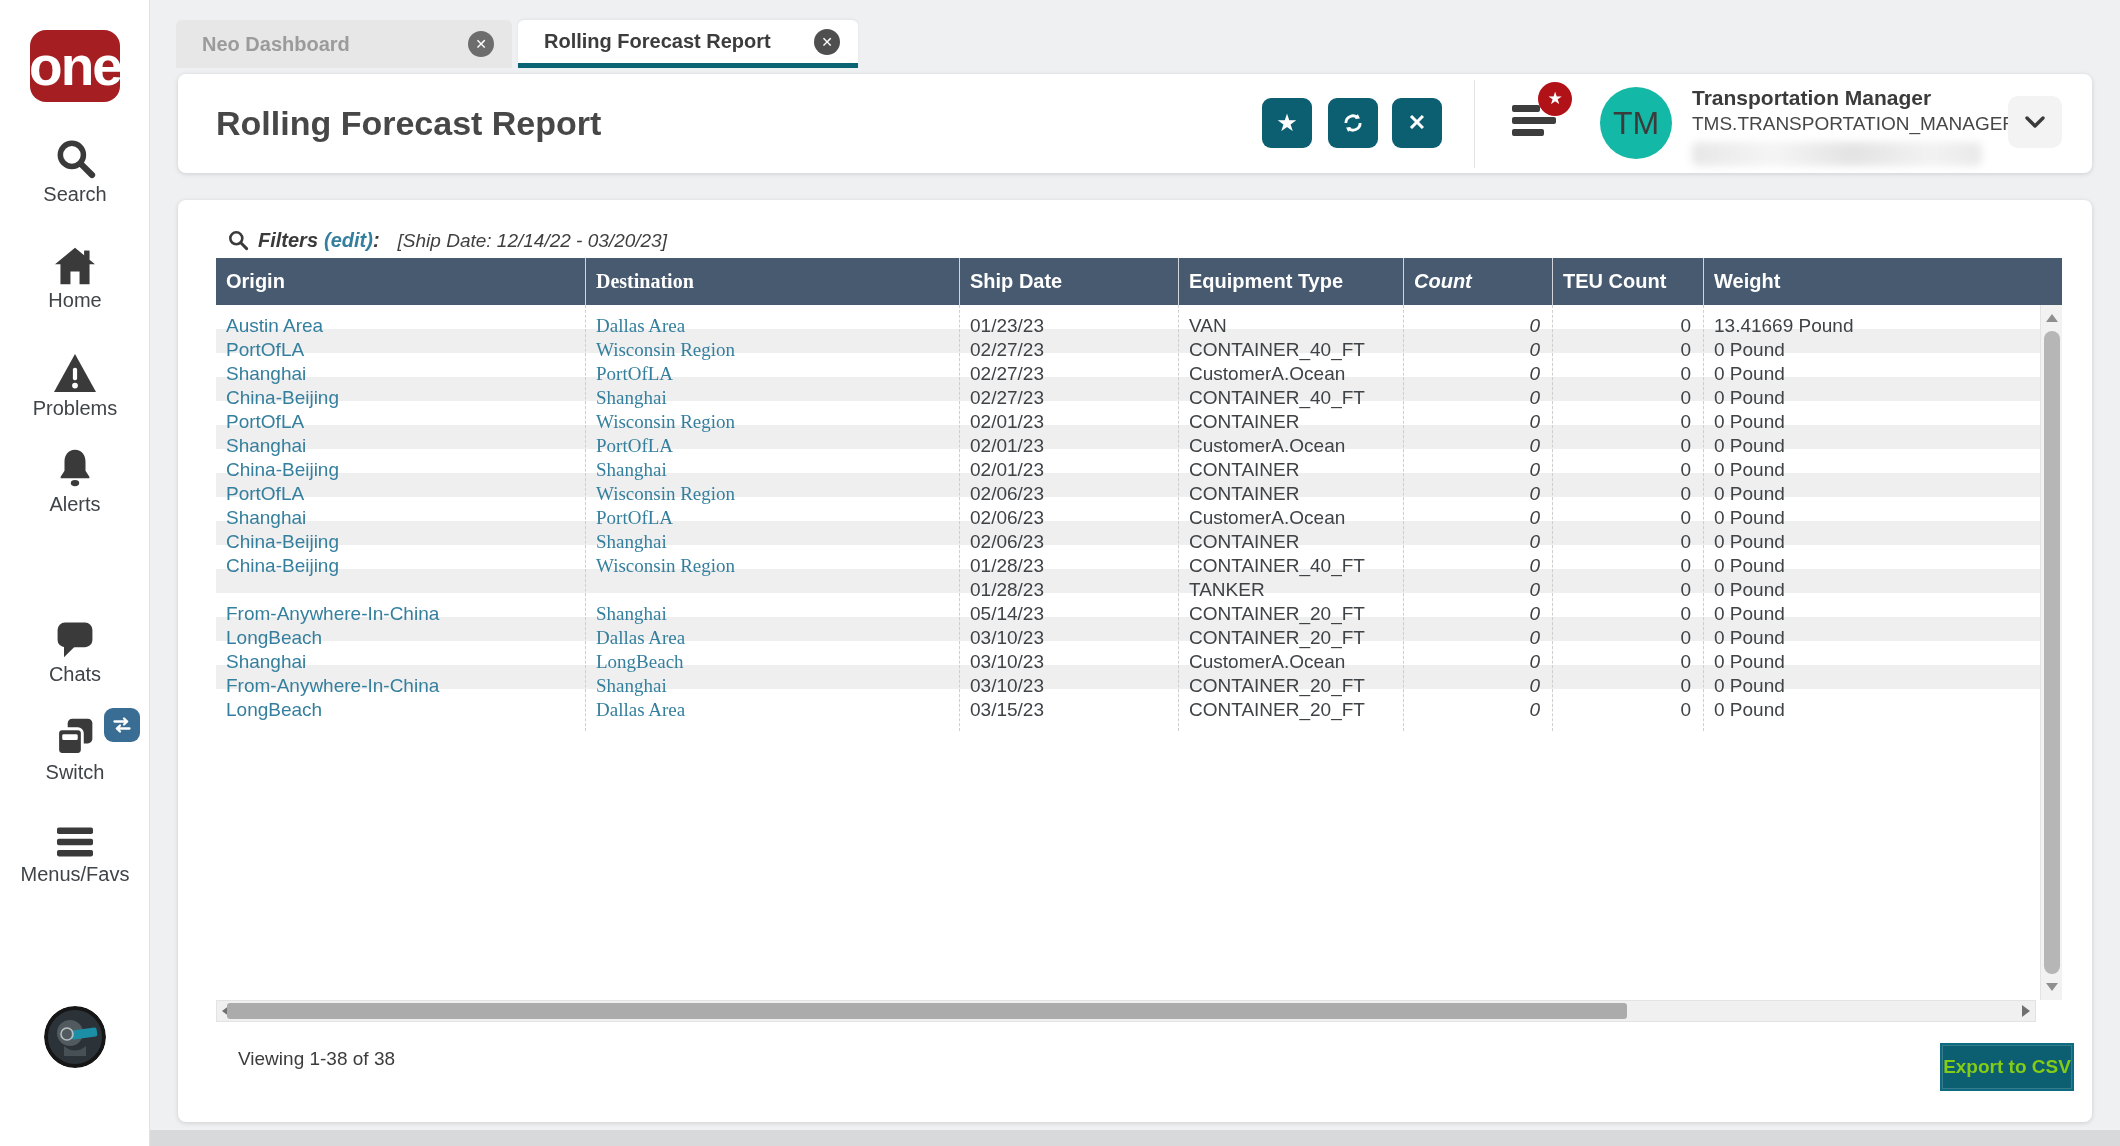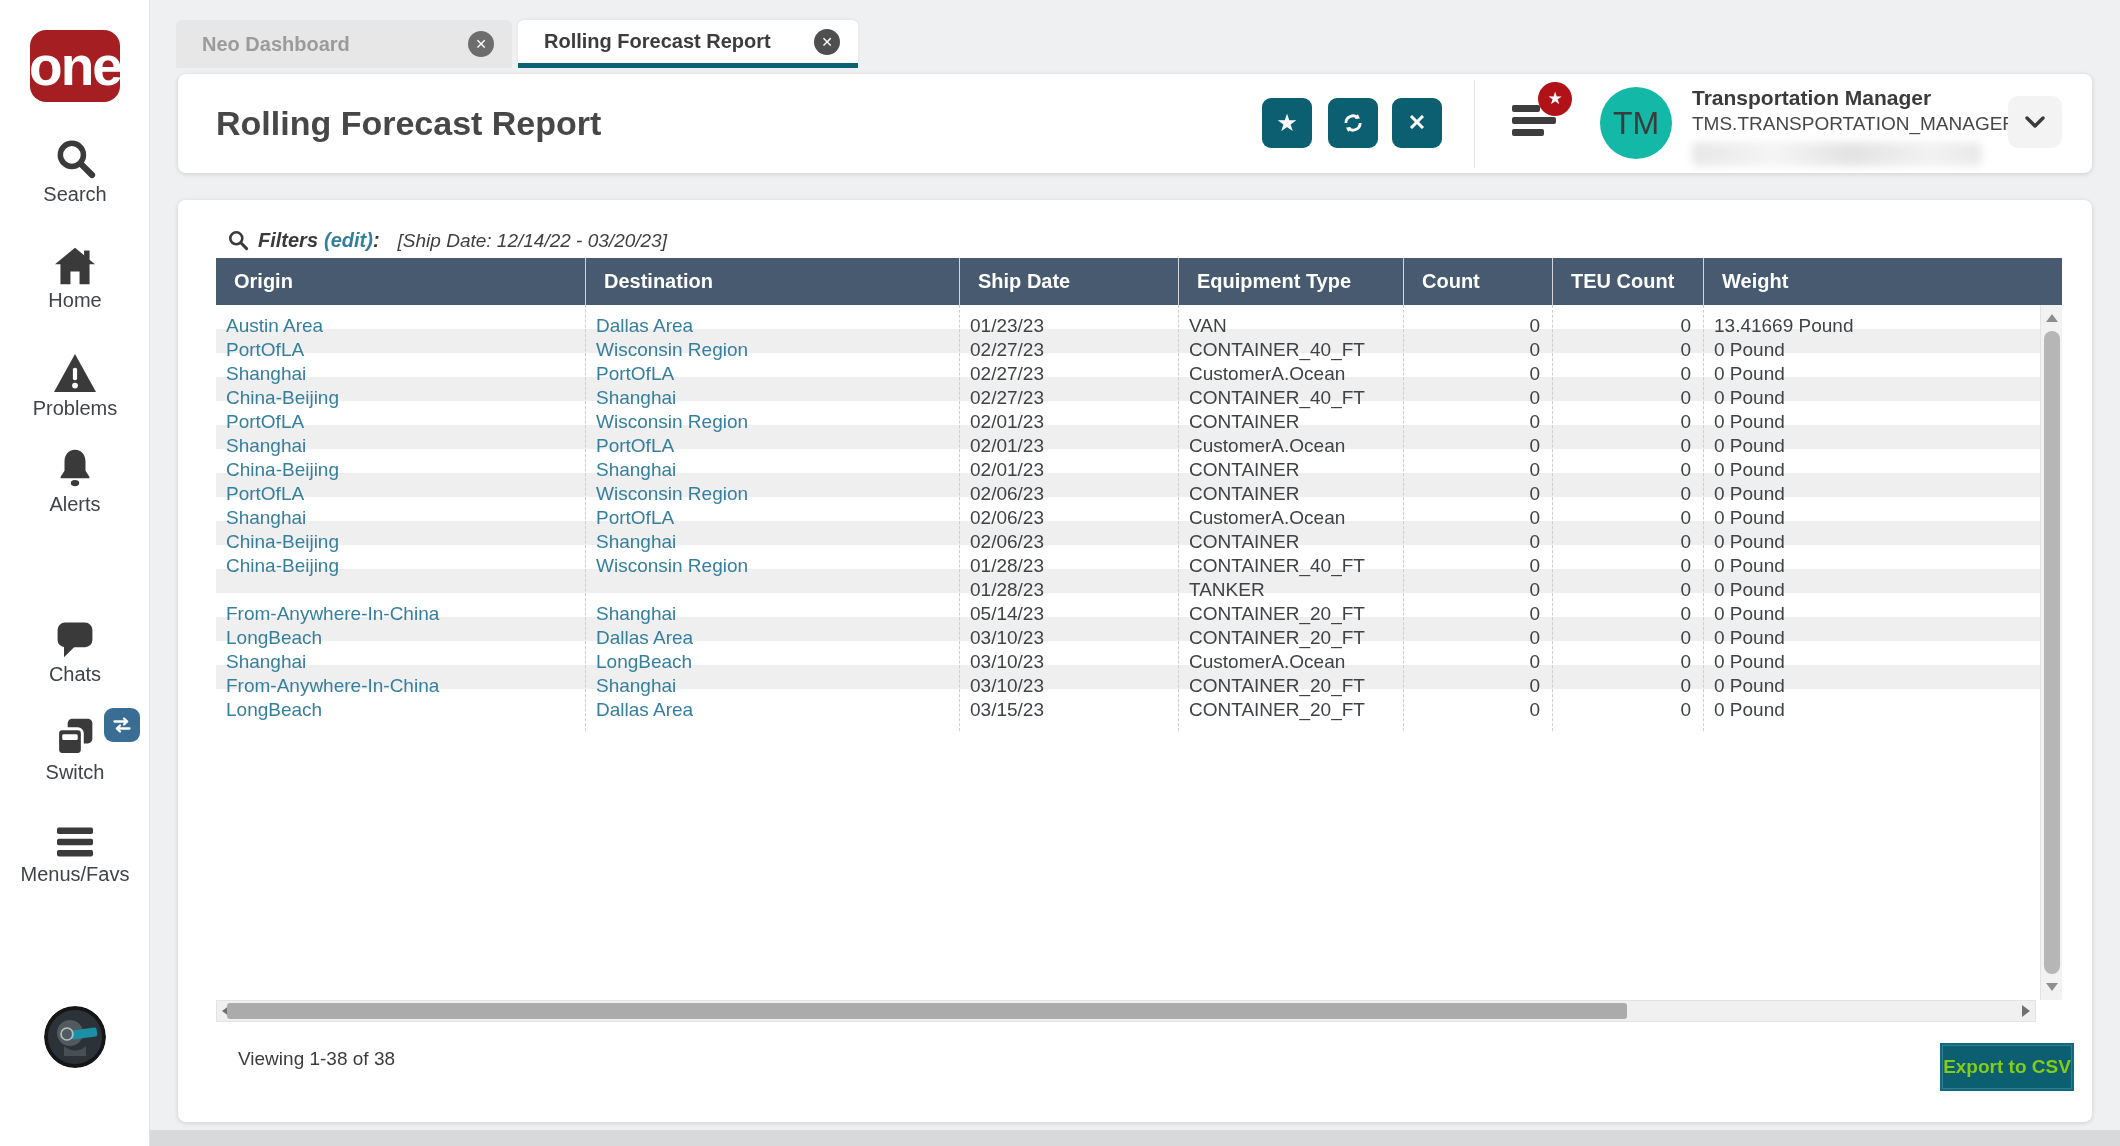--- a/index.html
+++ b/index.html
@@ -57,23 +57,23 @@
   
   .content-panel{position:absolute;left:178px;top:200px;width:1914px;height:922px;background:var(--panel-bg);border-radius:8px;
         box-shadow:0 1px 5px rgba(0,0,0,.14);overflow:hidden;z-index:2;}
   .filters-row{position:absolute;left:48px;top:16px;height:36px;display:flex;align-items:flex-end;font-size:20px;color:#3a3a3a;font-style:italic;}
   .filters-row .f-bold{font-weight:bold;margin-left:8px;}
   .filters-row .f-edit{font-weight:bold;color:var(--link);margin-left:6px;}
   .filters-row .f-colon{font-weight:bold;}
   .filters-row .f-value{margin-left:18px;font-size:19px;color:#3f3f3f;}
 
   .thead{position:absolute;left:38px;top:58px;width:1846px;height:47px;background:var(--thead-bg);display:flex;}
-  .h-cell{height:47px;line-height:47px;color:#fff;font-size:20px;font-weight:bold;padding-left:18px;white-space:nowrap;overflow:hidden;}
+  .h-cell{height:47px;line-height:47px;color:#fff;font-size:20px;font-weight:bold;padding-left:10px;white-space:nowrap;overflow:hidden;}
   .h-cell+.h-cell{border-left:1px solid rgba(255,255,255,.75);}
-  .c0{width:369px;} .c1{width:374px;} .c2{width:219px;} .c3{width:225px;} .c4{width:149px;} .c5{width:151px;} .c6{width:359px;}
+  .c0{width:369px;} .c1{width:374px;font-family:Liberation Serif, serif;} .c2{width:219px;} .c3{width:225px;} .c4{width:149px;font-style:italic;} .c5{width:151px;} .c6{width:359px;}
 
   .tbody{position:absolute;left:38px;top:105px;width:1846px;height:695px;overflow:hidden;}
   .t-row{display:flex;height:24px;background:#fff;}
   .t-row:nth-child(even){background:var(--row-alt);}
   .cell{height:42px;line-height:42px;font-size:19px;color:#3f4346;padding-left:10px;white-space:nowrap;overflow:hidden;}
   .cell+.cell{border-left:1px dashed #cfcfcf;}
   .cell.num{text-align:right;padding-right:12px;padding-left:0;}
   .cell.link{color:var(--link);}
 
   

